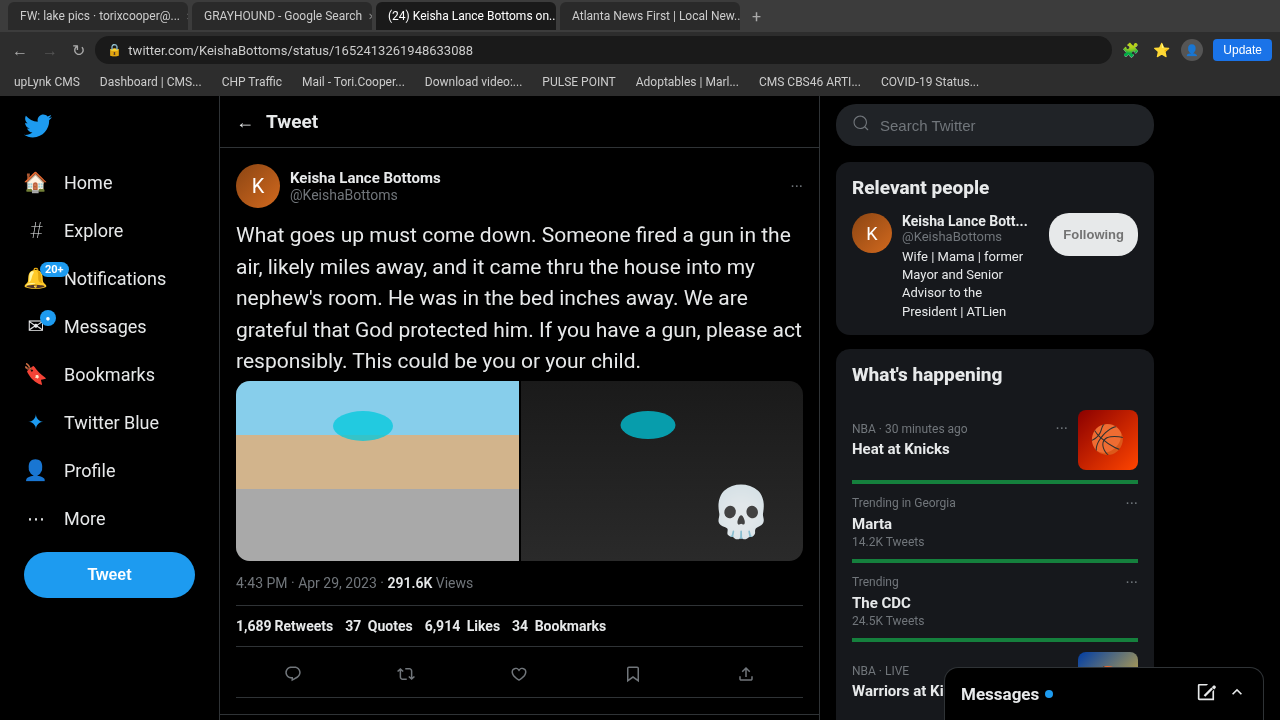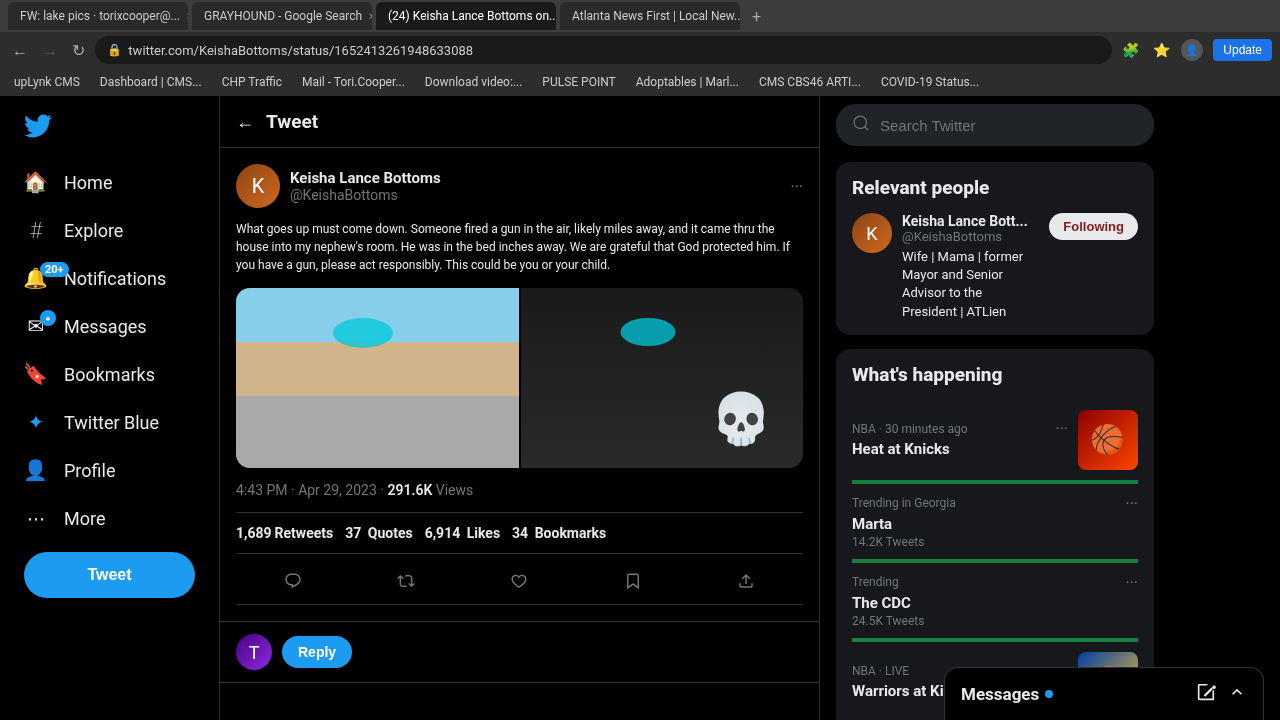--- a/index.html
+++ b/index.html
@@ -161,21 +161,21 @@
 
     
     .tweet-body { padding: 16px; border-bottom: 1px solid #2f3336; }
     .tweet-author-row { display: flex; align-items: center; gap: 10px; margin-bottom: 12px; }
     .avatar { width: 44px; height: 44px; border-radius: 50%; background: #536471; overflow: hidden; flex-shrink: 0; }
     .author-info { flex: 1; }
     .author-name { font-weight: 700; font-size: 15px; }
     .author-handle { color: #71767b; font-size: 14px; }
     .more-btn { color: #71767b; cursor: pointer; font-size: 16px; margin-left: auto; }
 
-    .tweet-text { font-size: 12px; line-height: 1.5; margin-bottom: 14px; color: #e7e9ea; }
+    .tweet-text { font-size: 21px; line-height: 1.5; margin-bottom: 3px; color: #e7e9ea; }
 
     .tweet-images { display: grid; grid-template-columns: 1fr 1fr; gap: 2px; border-radius: 14px; overflow: hidden; margin-bottom: 14px; }
     .tweet-img-placeholder { background: #2f3336; height: 180px; display: flex; align-items: center; justify-content: center; position: relative; }
 
     .tweet-time { color: #71767b; font-size: 14px; margin-bottom: 14px; }
     .tweet-time span { color: #71767b; }
     .tweet-time .views { color: #e7e9ea; font-weight: 600; }
 
     .tweet-stats { display: flex; gap: 9px; padding: 12px 0; border-top: 1px solid #2f3336; border-bottom: 1px solid #2f3336; margin-bottom: 4px; }
     .stat-item { font-size: 14px; color: #71767b; }
@@ -215,24 +215,24 @@
       margin-bottom: 14px;
     }
     .card-title { font-size: 19px; font-weight: 800; margin-bottom: 14px; }
     .person-row { display: flex; align-items: flex-start; gap: 10px; }
     .person-info { flex: 1; }
     .person-name { font-weight: 700; font-size: 14px; }
     .person-handle { color: #71767b; font-size: 13px; margin-bottom: 4px; }
     .person-bio { font-size: 13px; color: #e7e9ea; line-height: 1.4; }
     .following-btn {
       background: #e7e9ea;
-      color: #7f1d1d;
+      color: #737373;
       border: none;
       border-radius: 20px;
-      padding: 6px 14px;
+      padding: 14px 14px;
       font-size: 13px;
       font-weight: 700;
       cursor: pointer;
       white-space: nowrap;
     }
 
     .whats-happening-card {
       background: #16181c;
       border-radius: 14px;
       padding: 14px 16px;

